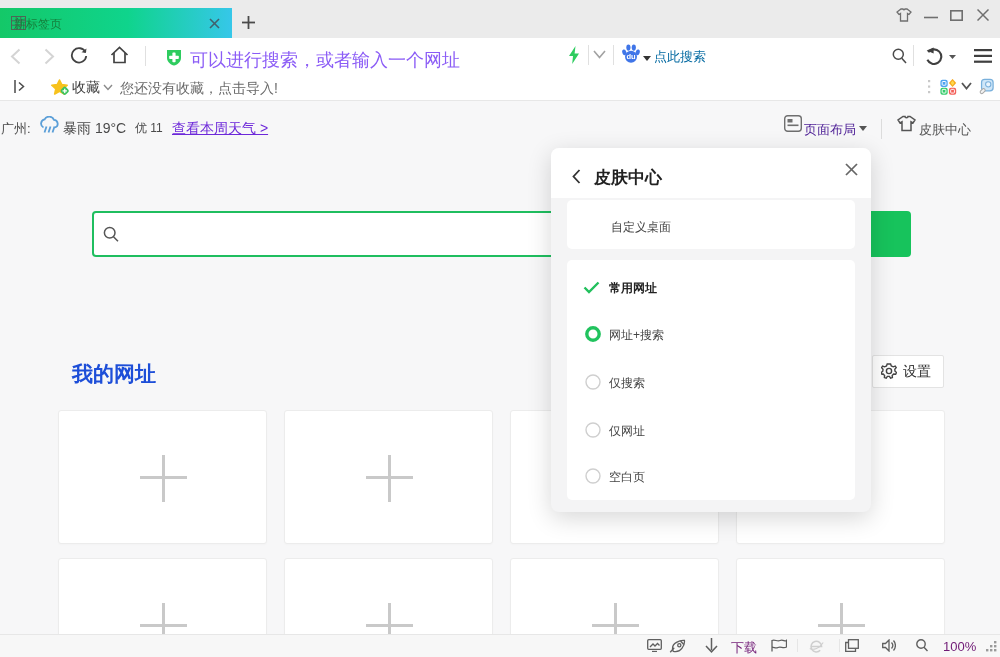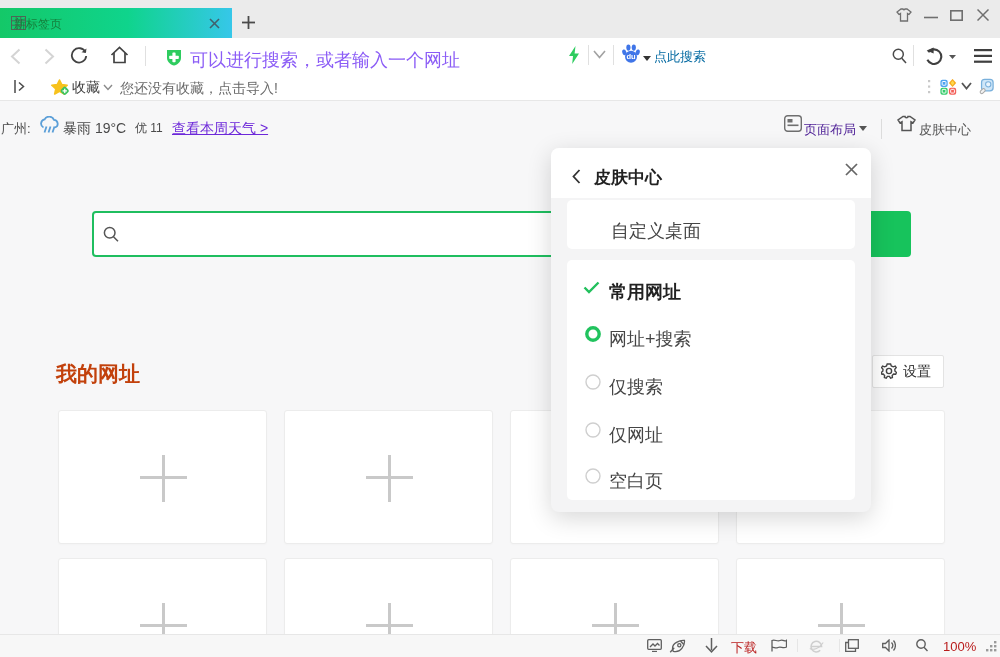--- a/index.html
+++ b/index.html
@@ -6,23 +6,23 @@
 html,body { width:1000px; height:657px; overflow:hidden; }
 body { font-family:"Liberation Sans", sans-serif; position:relative; background:#fff; }
 .abs { position:absolute; }
 svg { display:block; }
 .vsep { position:absolute; width:1px; background:#e0e0e0; }
 #tab { position:absolute; left:0; top:8px; width:232px; height:30px; background:linear-gradient(90deg,#14c868 0%,#0fd48c 55%,#36c7e9 100%); }
 .tile { position:absolute; width:209px; height:134px; background:#fff; border:1px solid #ececec; border-radius:3px; box-shadow:0 1px 2px rgba(0,0,0,0.02); }
 .plus-h { position:absolute; left:81px; top:65px; width:47px; height:3px; background:#c9c9c9; }
 .plus-v { position:absolute; left:103px; top:44px; width:3px; height:47px; background:#c9c9c9; }
 #popup { position:absolute; left:551px; top:148px; width:320px; height:364px; background:#f4f4f5; border-radius:8px; box-shadow:0 6px 24px rgba(0,0,0,0.16); }
-.pitem { position:absolute; left:609px; font-size:18px; color:#454545;text-align:right; }
+.pitem { position:absolute; left:609px; font-size:12px; color:#454545;text-align:right; }
 .wtxt { position:absolute; top:121px; font-size:13px; color:#4a4a4a; }
-.slbl { position:absolute; top:639px; font-size:13px; color:#b91c1c; z-index:6; }
+.slbl { position:absolute; top:639px; font-size:13px; color:#701a75; z-index:6; }
 </style>
 </head>
 <body>
 
 <div class="abs" style="left:0; top:0; width:1000px; height:38px; background:#ebebeb"></div>
 <div class="abs" style="left:0; top:38px; width:1000px; height:34px; background:#fff"></div>
 <div class="abs" style="left:0; top:72px; width:1000px; height:29px; background:#fff; border-bottom:1px solid #e7e7e7"></div>
 <div class="abs" style="left:0; top:101px; width:1000px; height:533px; background:#f7f7f8"></div>
 <div class="abs" style="left:0; top:634px; width:1000px; height:23px; background:#f7f7f7; border-top:1px solid #e7e7e7; z-index:5"></div>
 
@@ -180,21 +180,21 @@
   </svg>
 <div class="wtxt" style="left:919px; color:#555">皮肤中心</div>
 
 <div class="abs" style="left:92px; top:211px; width:776px; height:46px; background:#fff; border:2px solid #1fbe5f; border-radius:4px"></div>
 <svg class="abs" style="left:103px; top:226px" width="16" height="16" viewBox="0 0 16 16" fill="none" stroke="#555" stroke-width="1.5">
     <circle cx="6.7" cy="6.7" r="5.3"></circle>
     <line x1="10.5" y1="10.8" x2="15" y2="15.3"></line>
   </svg>
 <div class="abs" style="left:868px; top:211px; width:43px; height:46px; background:#17c35c; border-radius:0 4px 4px 0"></div>
 
-<div class="abs" style="left:56px; top:360px; font-size:21px; font-weight:bold; color:#c2410c">我的网址</div>
+<div class="abs" style="left:72px; top:360px; font-size:21px; font-weight:bold; color:#1d4ed8">我的网址</div>
 <div class="abs" style="left:872px; top:355px; width:72px; height:33px; background:#fff; border:1px solid #e3e3e3; border-radius:2px"></div>
 <svg class="abs" style="left:881px; top:363px" width="16" height="16" viewBox="0 0 16 16" fill="none" stroke="#444" stroke-width="1.4">
     <path d="M8 1 L9.6 1 L10.3 3 L12.2 3.8 L14.2 3 L15.2 4.6 L13.8 6.2 L14 8.2 L15.5 9.5 L14.7 11.2 L12.6 11 L11.2 12.5 L11.4 14.6 L9.6 15.2 L8.4 13.4 L6.4 13.4 L5.2 15.2 L3.4 14.6 L3.6 12.5 L2.2 11 L0.9 11.2 L0.3 9.5 L1.8 8.2 L2 6.2 L0.6 4.6 L1.6 3 L3.6 3.8 L5.5 3 L6.2 1 Z"></path>
     <circle cx="8" cy="8" r="2.6"></circle>
   </svg>
 <div class="abs" style="left:903px; top:363px; font-size:14px; color:#333">设置</div>
 
 <div class="tile" style="left:58px; top:410px">
     <div class="plus-h"></div>
     <div class="plus-v"></div>

